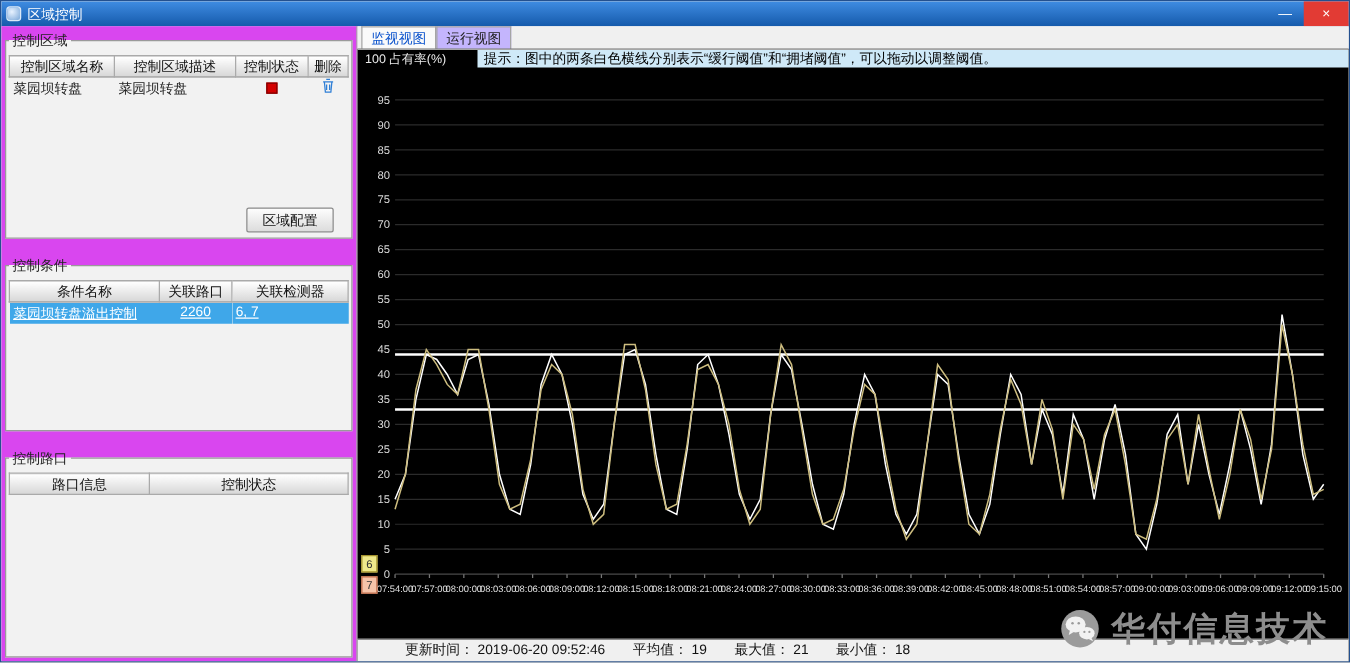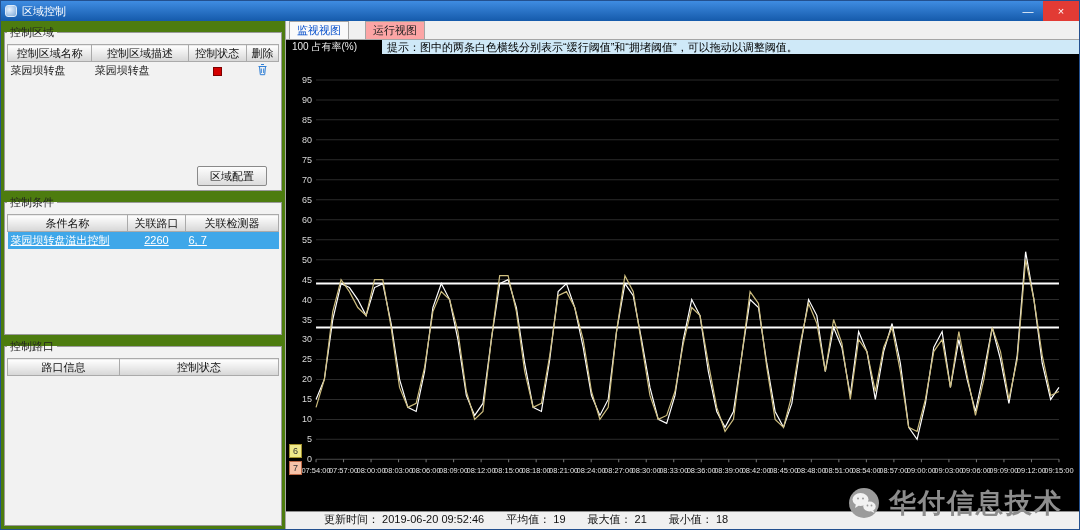--- a/index.html
+++ b/index.html
@@ -10,41 +10,41 @@
   .titlebar{height:20px;background:linear-gradient(#3f8ce2,#155aab);display:flex;align-items:center;
     color:#fff;font-size:11px;padding-left:4px;}
   .app-icon{width:12px;height:12px;border-radius:3px;background:radial-gradient(circle at 35% 35%,#e8f2ff,#7aa7d8);
     border:1px solid #dce9f8;margin-right:5px;flex:0 0 auto;}
   .titlebar .title{flex:0 0 auto;}
   .titlebar .spacer{flex:1;}
   .win-btn{border:none;height:20px;color:#fff;font-size:11px;line-height:18px;background:transparent;width:30px;padding:0;cursor:default;}
   .win-btn.close{background:#e23b34;width:36px;}
   
   .content{display:flex;height:508px;}
-  .left-panel{width:285px;flex:0 0 285px;padding:4px 3px 3px 3px;display:flex;flex-direction:column;gap:4px;
-    border-right:1px solid #a8a8a8;background:#4d7c0f;}
+  .left-panel{width:285px;flex:0 0 285px;padding:4px 3px 3px 3px;display:flex;flex-direction:column;gap:14px;
+    border-right:1px solid #a8a8a8;background:#d946ef;}
   fieldset.group{border:1px solid #9a9a9a;margin:0;padding:4px 2px 2px 2px;position:relative;background:#f2f2f2;min-height:0;}
   fieldset.group legend{font-size:11px;color:#222;padding:0 3px;}
   .g-region{height:166px;}
   .g-cond{height:140px;}
   .g-junction{flex:1;}
   table.grid{width:100%;border-collapse:collapse;font-size:11px;table-layout:fixed;}
   table.grid th{background:linear-gradient(#ffffff,#d6d6d6);border:1px solid #aaaaaa;height:17px;
     font-weight:normal;padding:0 2px;white-space:nowrap;overflow:hidden;color:#111;}
   table.grid td{height:17px;padding:0 3px;white-space:nowrap;overflow:hidden;color:#222;}
   td.c{text-align:center;}
   .stop-square{display:inline-block;width:9px;height:9px;background:#d40000;border:1px solid #7e0000;vertical-align:middle;}
   tr.sel-row td{background:#3fa7e9;color:#ffffff;text-decoration:underline;}
   .btn-row{position:absolute;bottom:4px;right:14px;}
   .push-btn{font-size:11px;height:20px;padding:1px 12px;background:linear-gradient(#fdfdfd,#dcdcdc);
     border:1px solid #8a8a8a;border-radius:2px;color:#111;cursor:default;}
   
   .right-panel{flex:1;display:flex;flex-direction:column;min-width:0;background:#f0f0f0;}
-  .tabbar{height:18px;display:flex;align-items:flex-end;gap:16px;padding-left:3px;font-size:11px;}
-  .tab{padding:1px 7px;border:1px solid #a5a5a5;border-bottom:none;background:#fca5a5;color:#222;cursor:default;}
+  .tabbar{height:18px;display:flex;align-items:flex-end;gap:0;padding-left:3px;font-size:11px;}
+  .tab{padding:1px 7px;border:1px solid #a5a5a5;border-bottom:none;background:#c4b5fd;color:#222;cursor:default;}
   .tab.active{background:#fafafa;color:#0a52cc;}
   .chart-wrap{flex:1;background:#000;position:relative;display:flex;flex-direction:column;min-height:0;border-top:1px solid #a5a5a5;}
   .chart-header{display:flex;height:14px;align-items:center;flex:0 0 14px;}
   .yaxis-top{color:#eaeaea;padding-left:6px;white-space:nowrap;width:96px;font-size:10px;flex:0 0 96px;}
   .hint{flex:1;background:#cfe9f8;color:#000;font-size:11px;height:14px;line-height:14px;padding-left:5px;
     overflow:hidden;white-space:nowrap;}
   #chart-svg{flex:1;width:100%;min-height:0;display:block;}
   .statusbar{height:18px;flex:0 0 18px;background:#f0f0f0;border-top:1px solid #8e8e8e;font-size:11px;
     display:flex;align-items:flex-start;gap:22px;padding-left:38px;color:#111;white-space:nowrap;}
   .badge{position:absolute;width:13px;height:14px;font-size:9px;line-height:13px;text-align:center;border:1px solid;z-index:5;}

